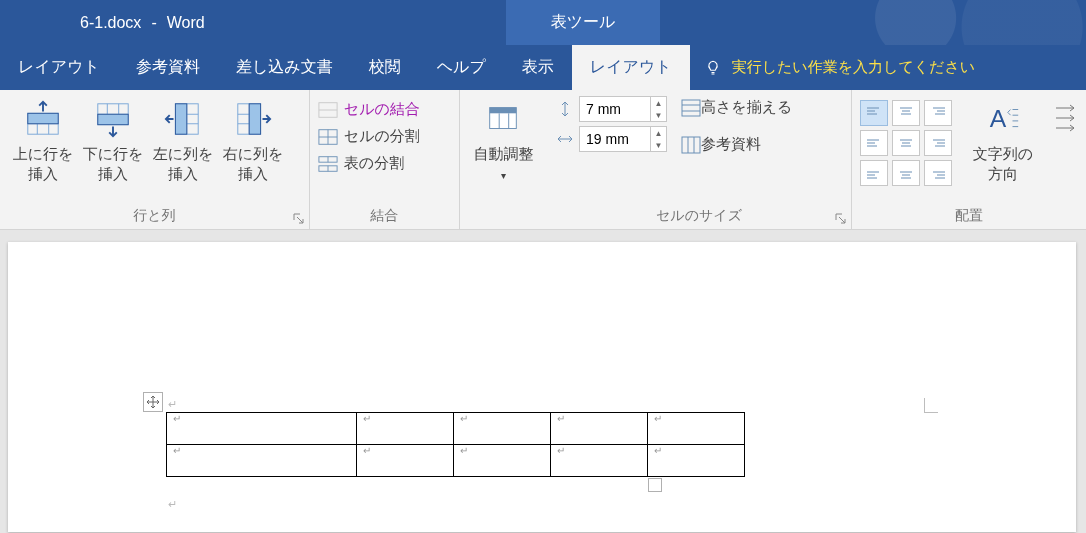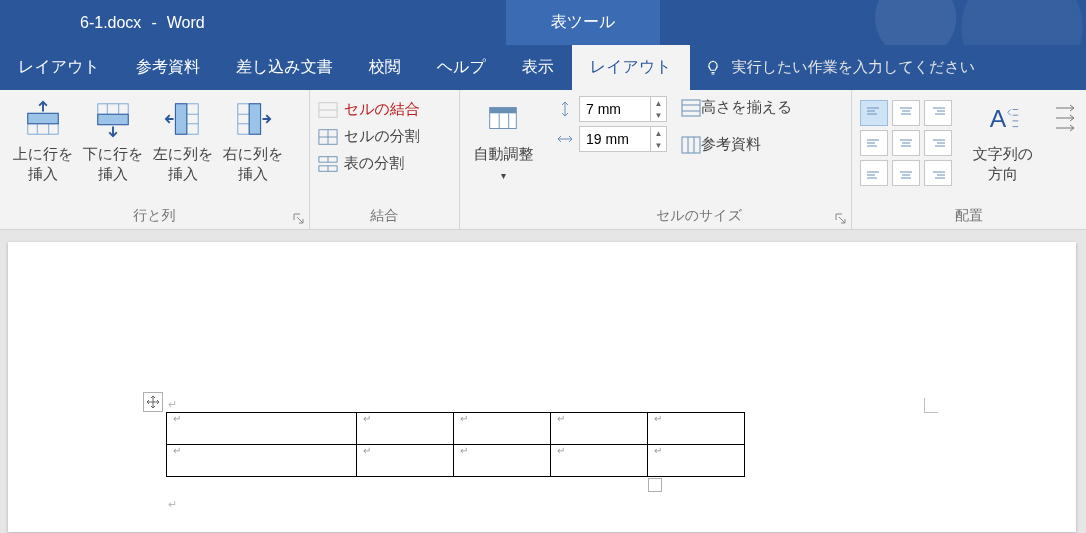--- a/index.html
+++ b/index.html
@@ -9,37 +9,37 @@
   .titlebar { height: 45px; background: #2b579a; display: flex; align-items: center; color: #fff; }
   .title-left { flex: 1; display: flex; align-items: center; padding-left: 80px; font-size: 16px; }
   .title-center { width: 154px; background: #3b6bb3; height: 100%; display: flex; align-items: center; justify-content: center; font-size: 16px; }
   .title-right { flex: 1; background: #2b579a; height: 100%; background-image: radial-gradient(circle at 60% 40%, rgba(255,255,255,0.08) 0 40px, transparent 41px), radial-gradient(circle at 85% 60%, rgba(255,255,255,0.05) 0 60px, transparent 61px); }
 
   
   .tabbar { height: 45px; background: #2b579a; display: flex; align-items: stretch; color: #fff; }
   .tab { padding: 0 18px; display: flex; align-items: center; font-size: 16px; cursor: pointer; }
   .tab.context { background: #3b6bb3; }
   .tab.active { background: #f3f3f3; color: #2b579a; }
-  .tellme { flex: 1; display: flex; align-items: center; padding-left: 14px; font-size: 15px; color: #e5e5e5; }
+  .tellme { flex: 1; display: flex; align-items: center; padding-left: 14px; font-size: 15px; color: #fde047; }
   .tellme .bulb { width: 18px; height: 18px; margin-right: 10px; }
 
   
   .ribbon { height: 140px; background: #f3f3f3; display: flex; border-bottom: 1px solid #d4d4d4; }
   .group { border-right: 1px solid #d4d4d4; display: flex; flex-direction: column; }
   .group-body { flex: 1; display: flex; align-items: flex-start; padding: 6px 8px 0 8px; }
   .group-label { height: 26px; display: flex; align-items: center; justify-content: center; font-size: 14px; color: #737373; position: relative; }
   .group-label .launcher { position: absolute; right: 4px; bottom: 4px; width: 12px; height: 12px; }
 
   .bigbtn { width: 70px; display: flex; flex-direction: column; align-items: center; cursor: pointer; }
   .bigbtn .ic { width: 38px; height: 38px; margin: 4px 0 6px 0; }
   .bigbtn .lbl { font-size: 15px; text-align: center; line-height: 1.35; }
 
   .merge-col { display: flex; flex-direction: column; gap: 8px; padding-top: 4px; }
   .smallbtn { display: flex; align-items: center; gap: 6px; cursor: pointer; font-size: 15px; }
-  .smallbtn.disabled { color: #b91c1c; cursor: default; }
+  .smallbtn.disabled { color: #a21caf; cursor: default; }
   .smallbtn .ic { width: 20px; height: 18px; }
 
   .size-body { display: flex; align-items: flex-start; gap: 14px; padding-top: 6px; }
   .size-col { display: flex; flex-direction: column; gap: 4px; }
   .size-row { display: flex; align-items: center; gap: 4px; }
   .spin { display: flex; align-items: center; border: 1px solid #c7c7c7; background: #fff; height: 26px; }
   .spin input { border: none; width: 70px; padding: 0 6px; font-size: 14px; outline: none; }
   .spin .arrows { display: flex; flex-direction: column; width: 16px; border-left: 1px solid #c7c7c7; }
   .spin .arrows div { height: 12px; display: flex; align-items: center; justify-content: center; font-size: 8px; color: #666; cursor: pointer; }
   .dist-btn { display: flex; align-items: flex-end; font-size: 15px; cursor: pointer; }

